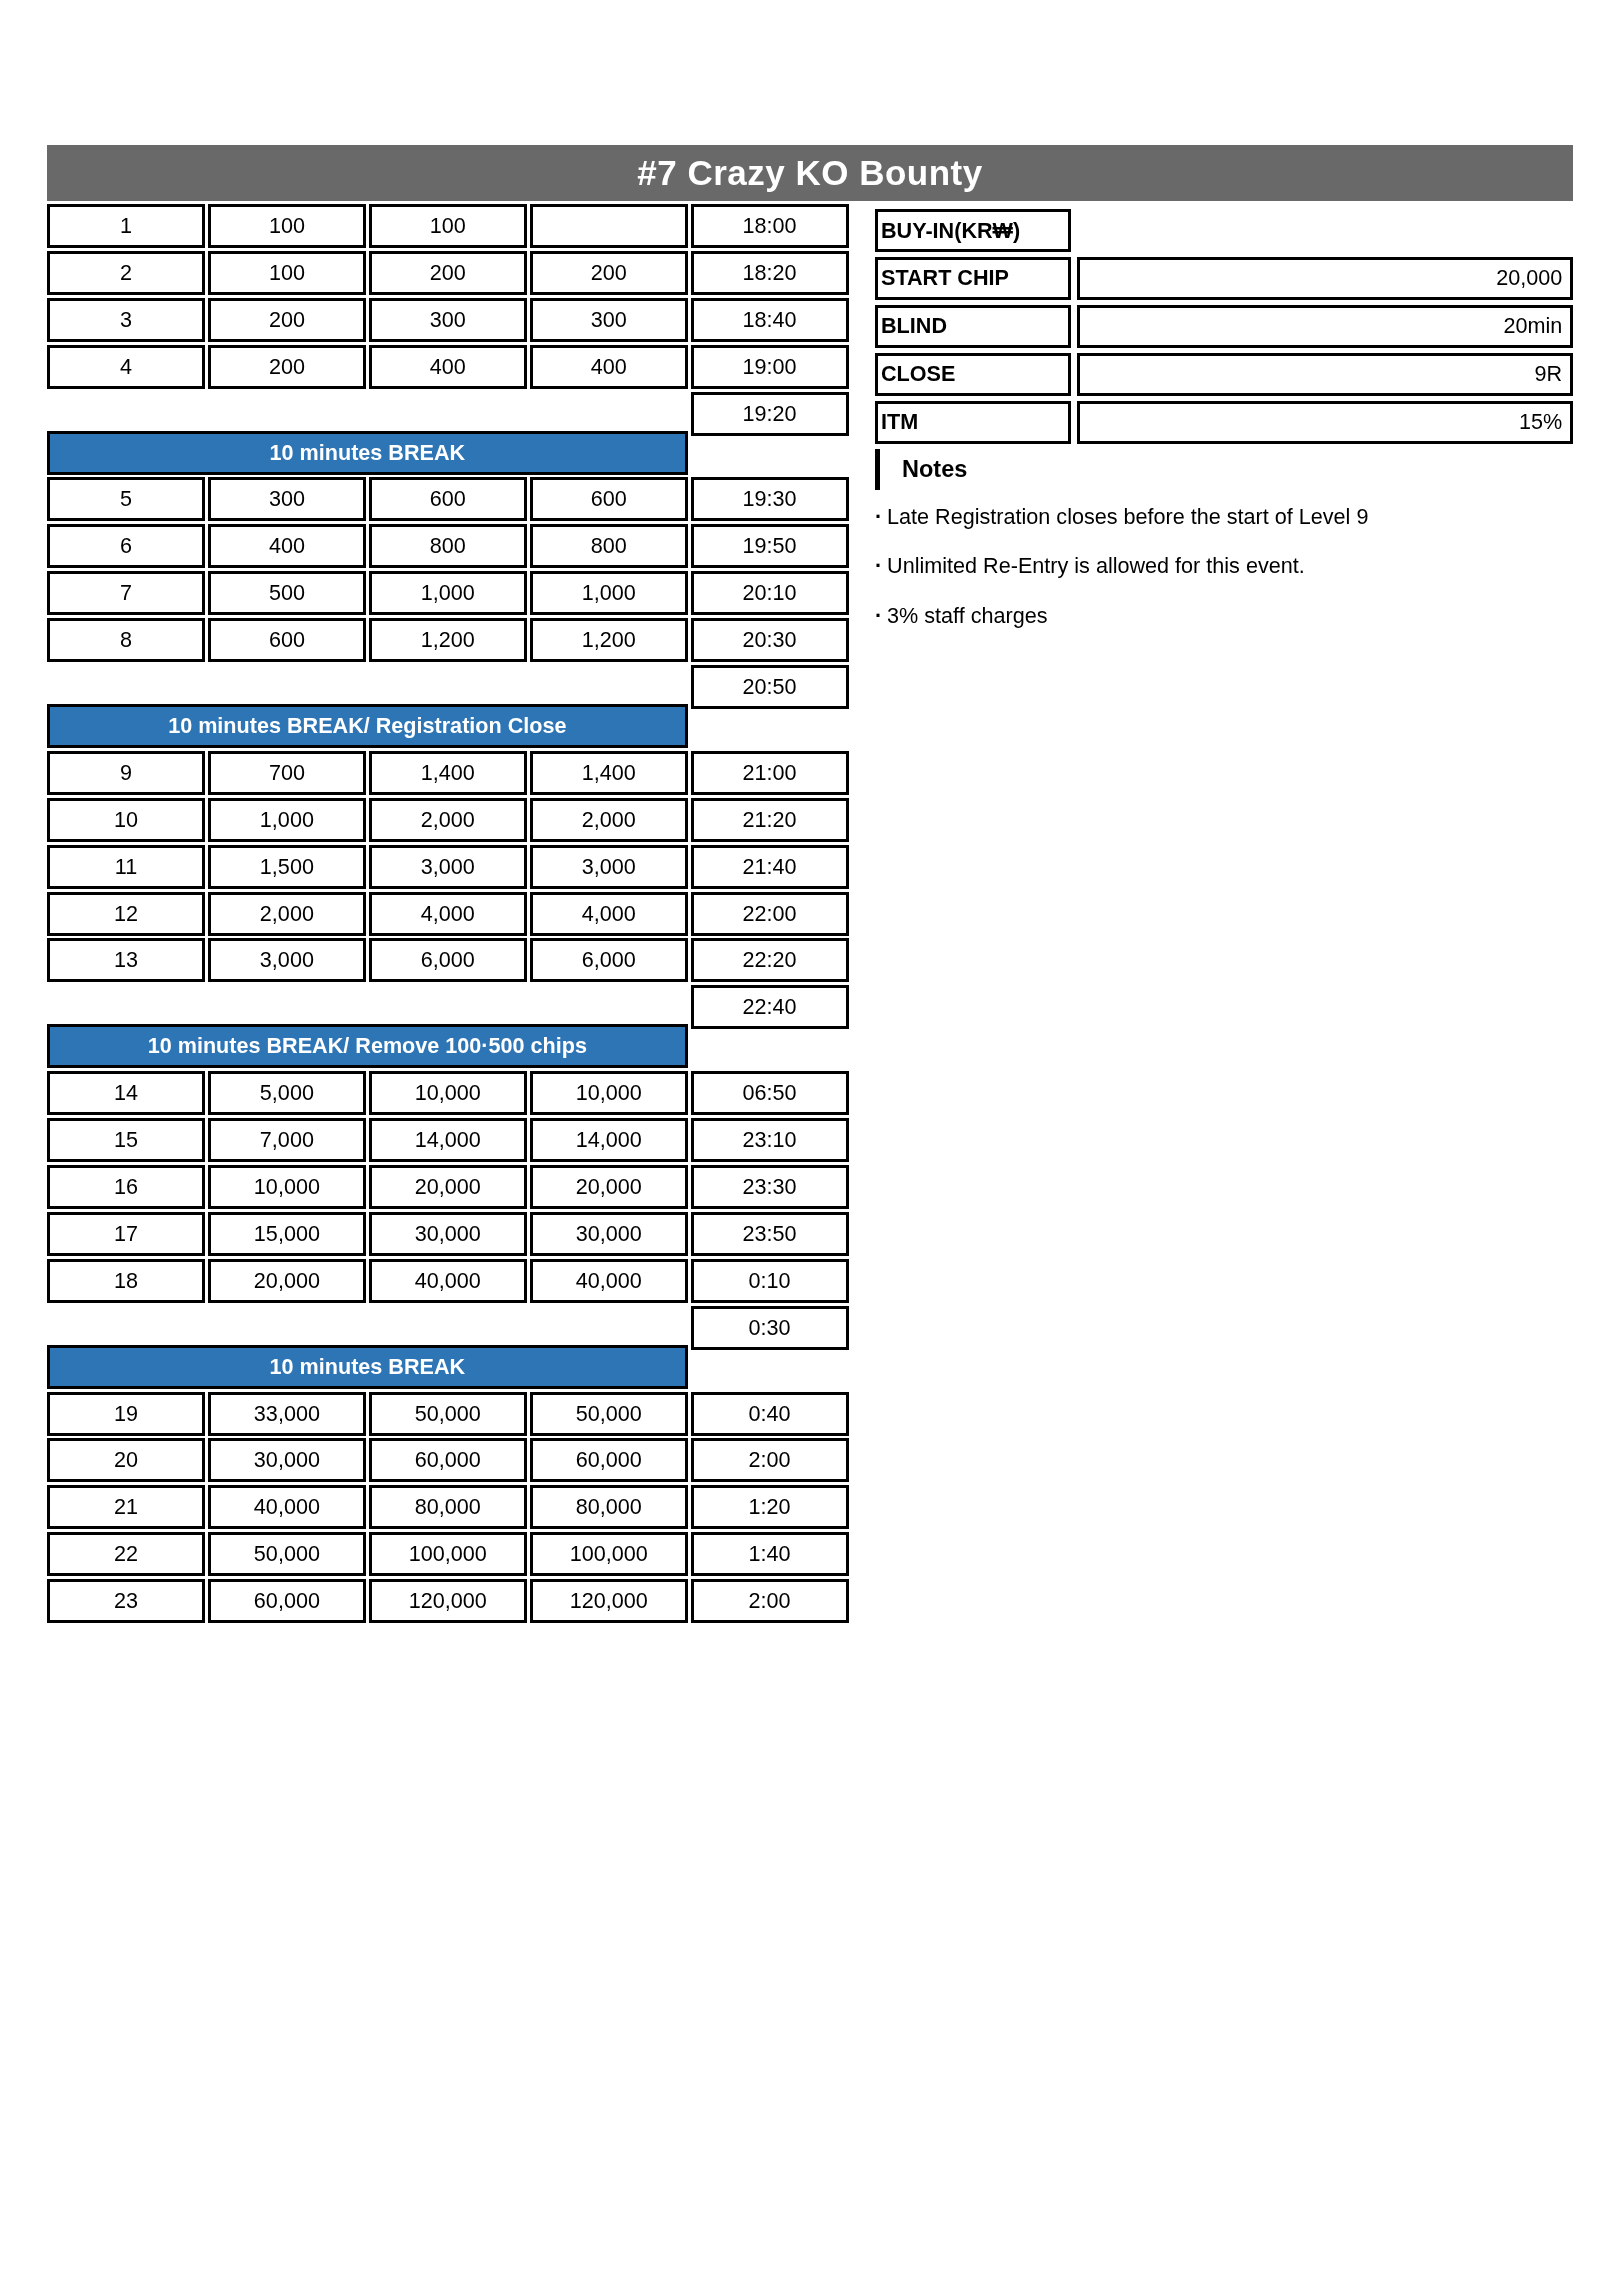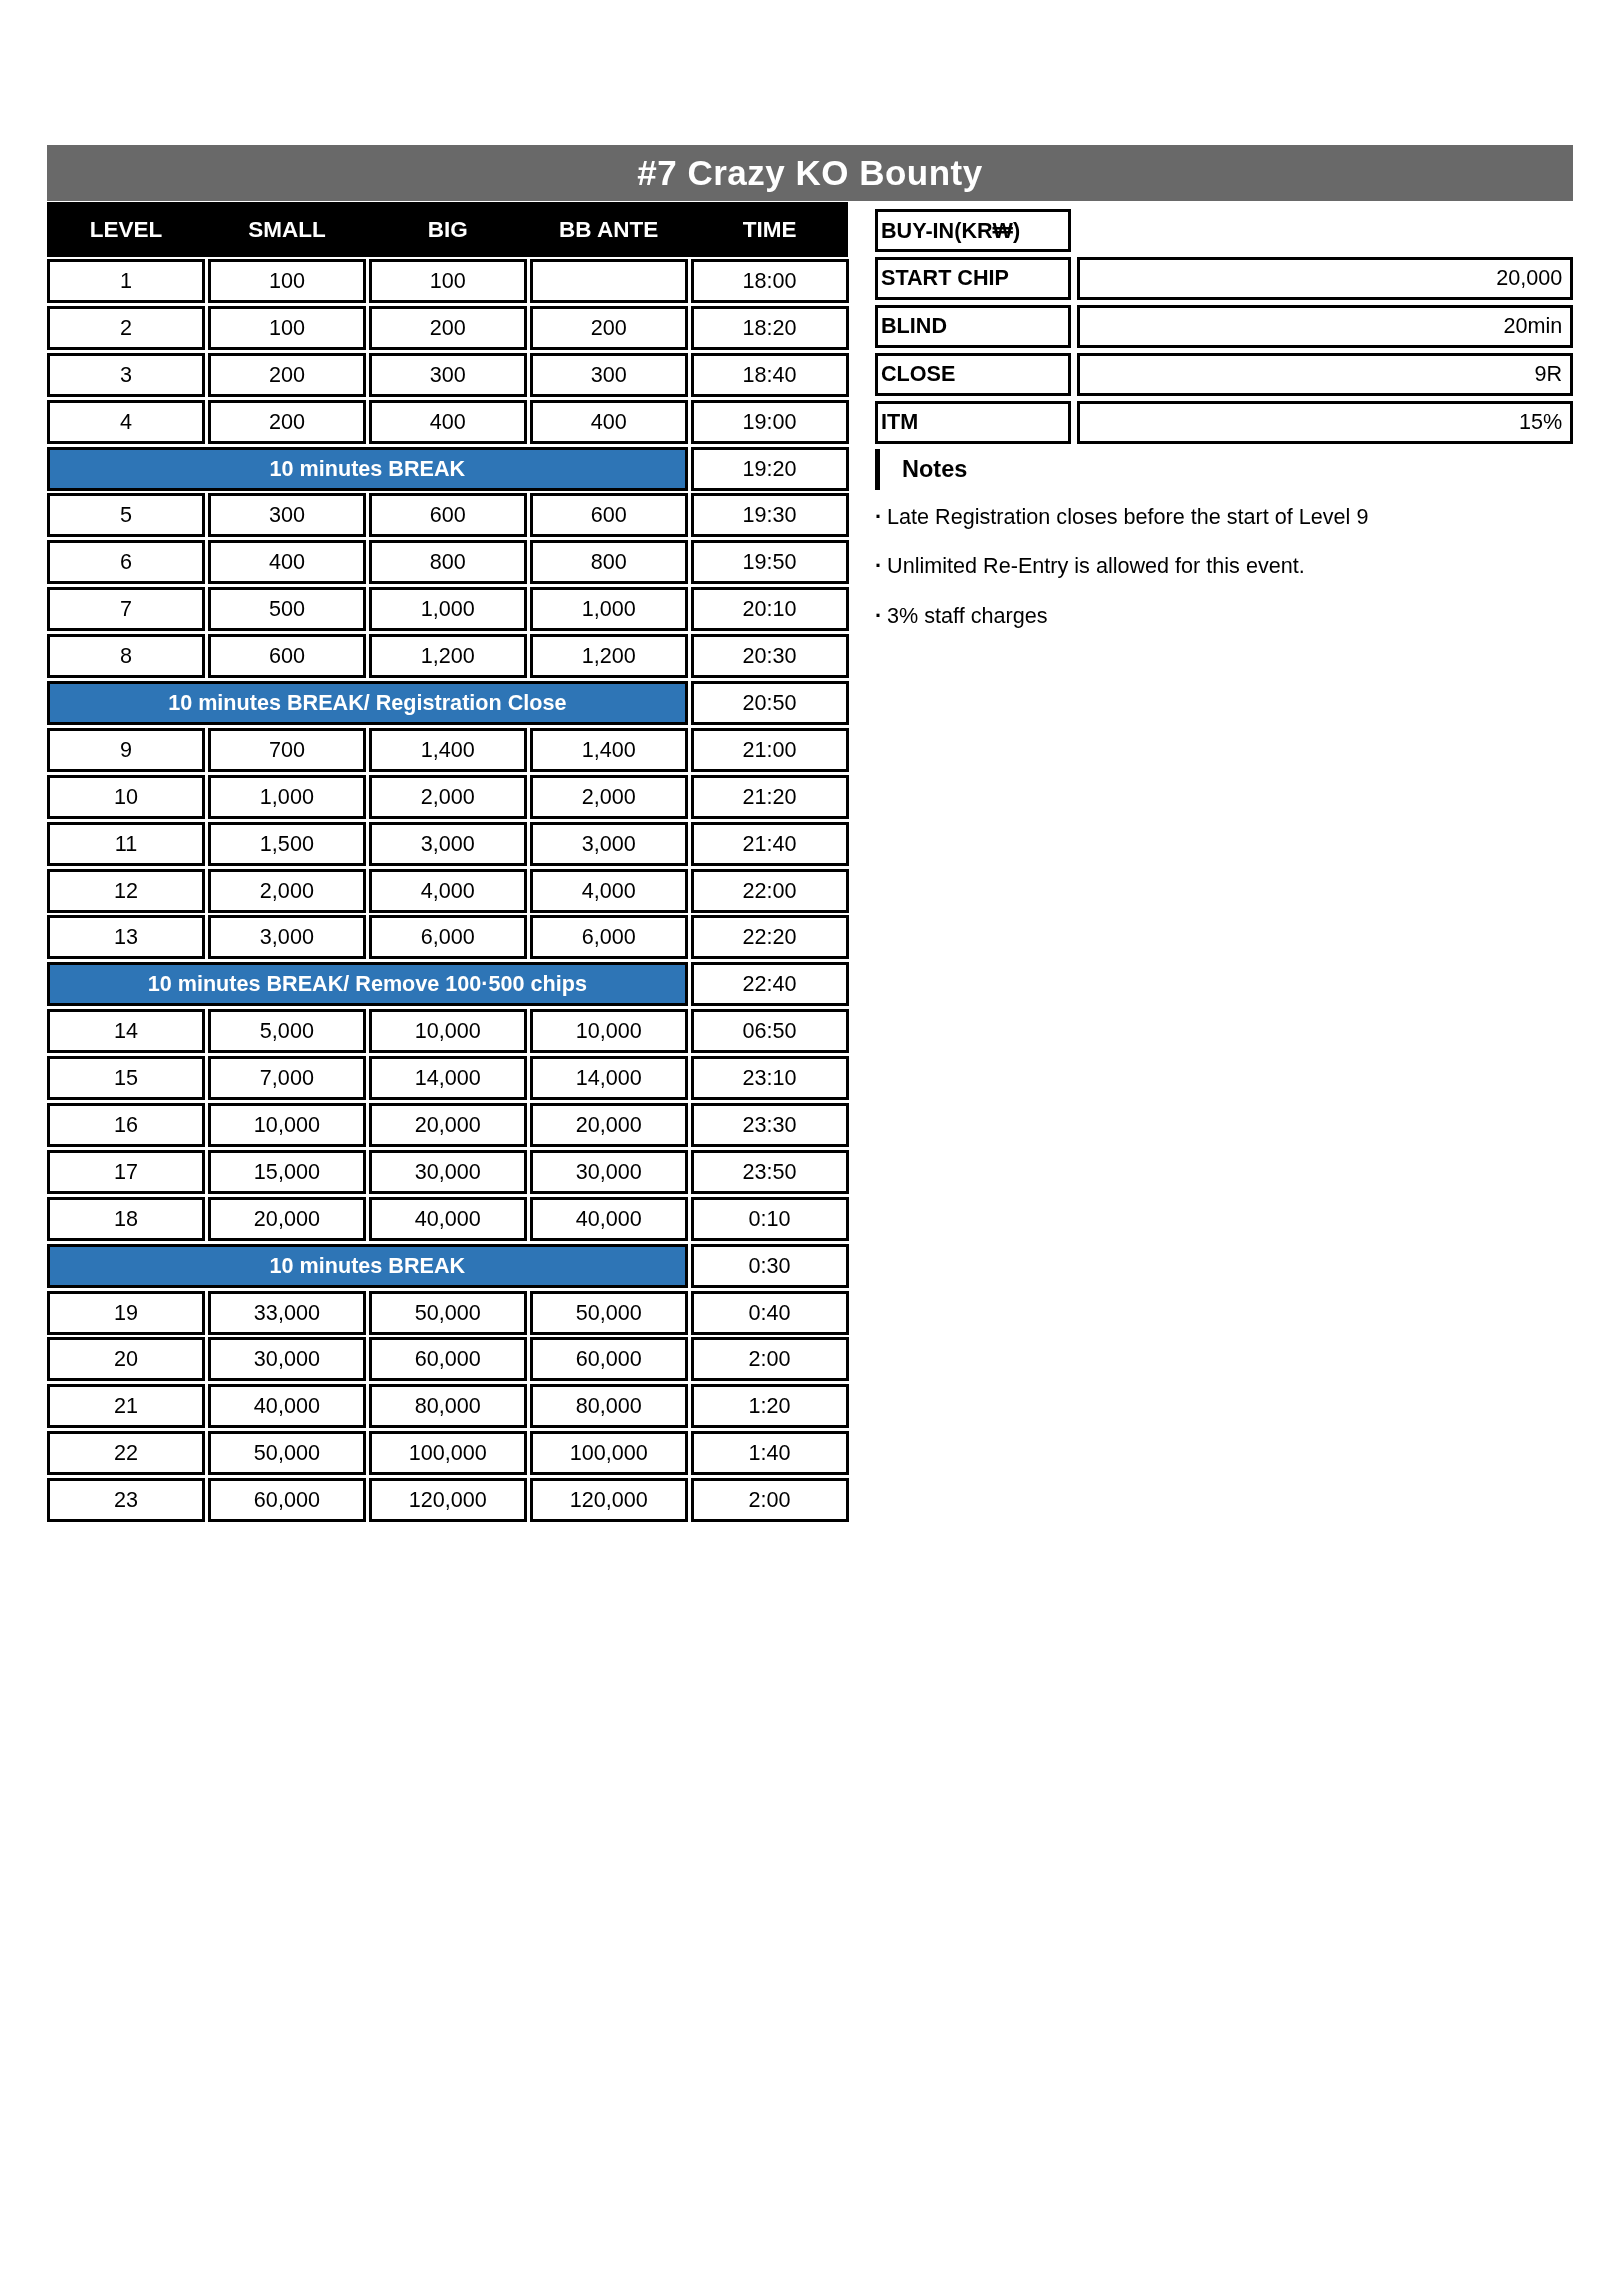--- a/index.html
+++ b/index.html
@@ -41,21 +41,21 @@
     box-sizing: border-box;
     border: 3.9px solid #000;
     background: #fff;
     height: 44px;
     display: flex; align-items: center; justify-content: center;
     font-size: 21.6px;
   }
   .cell.break {
     grid-column: 1 / span 4;
     background: var(--break-bg, #2E75B6);
-    color: #fff; font-weight: bold;
+    color: #fff; font-weight: bold; margin-top: 39px;
   }
 
   
   .info-panel { position: absolute; left: 875px; top: 209px; width: 698px; }
   .info-row { display: flex; gap: 5.9px; margin-bottom: 4.9px; }
   .info-label {
     box-sizing: border-box; width: 196px; height: 43px;
     border: 3.9px solid #000; background: #fff;
     font-weight: bold; font-size: 21.6px;
     display: flex; align-items: center; padding-left: 3px;
@@ -82,27 +82,20 @@
 </head>
 <body>
 
 <div class="canvas">
 
   <div class="title-bar">
     <span>#7 Crazy KO Bounty</span>
   </div>
 
   <div class="main-table">
-    <div class="header-bar">
-      <span>LEVEL</span>
-      <span>SMALL</span>
-      <span>BIG</span>
-      <span>BB ANTE</span>
-      <span>TIME</span>
-    </div>
     <div class="rows-grid">
         <div class="cell">1</div>
         <div class="cell">100</div>
         <div class="cell">100</div>
         <div class="cell"></div>
         <div class="cell">18:00</div>
         <div class="cell">2</div>
         <div class="cell">100</div>
         <div class="cell">200</div>
         <div class="cell">200</div>

